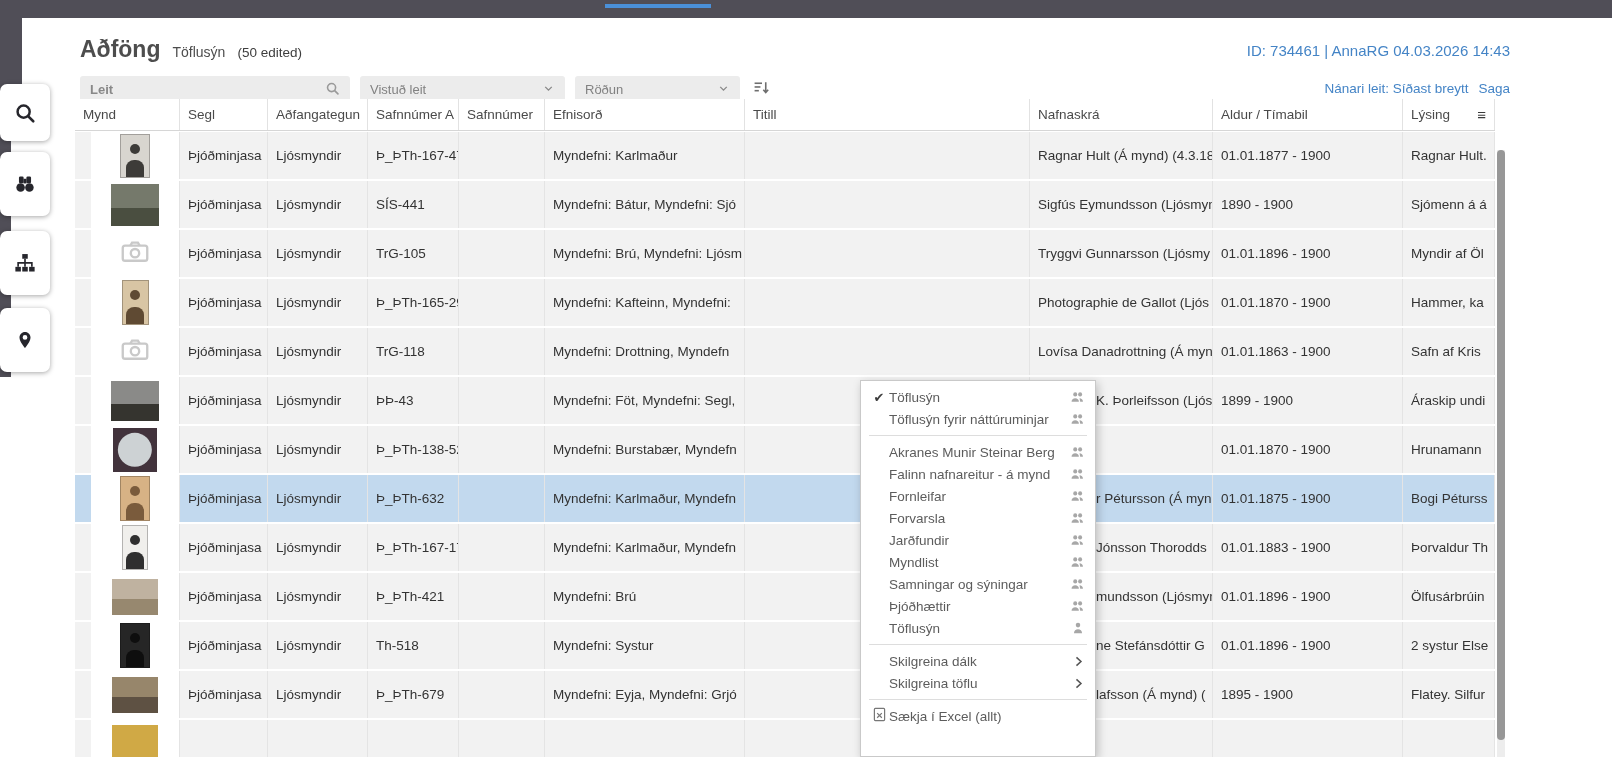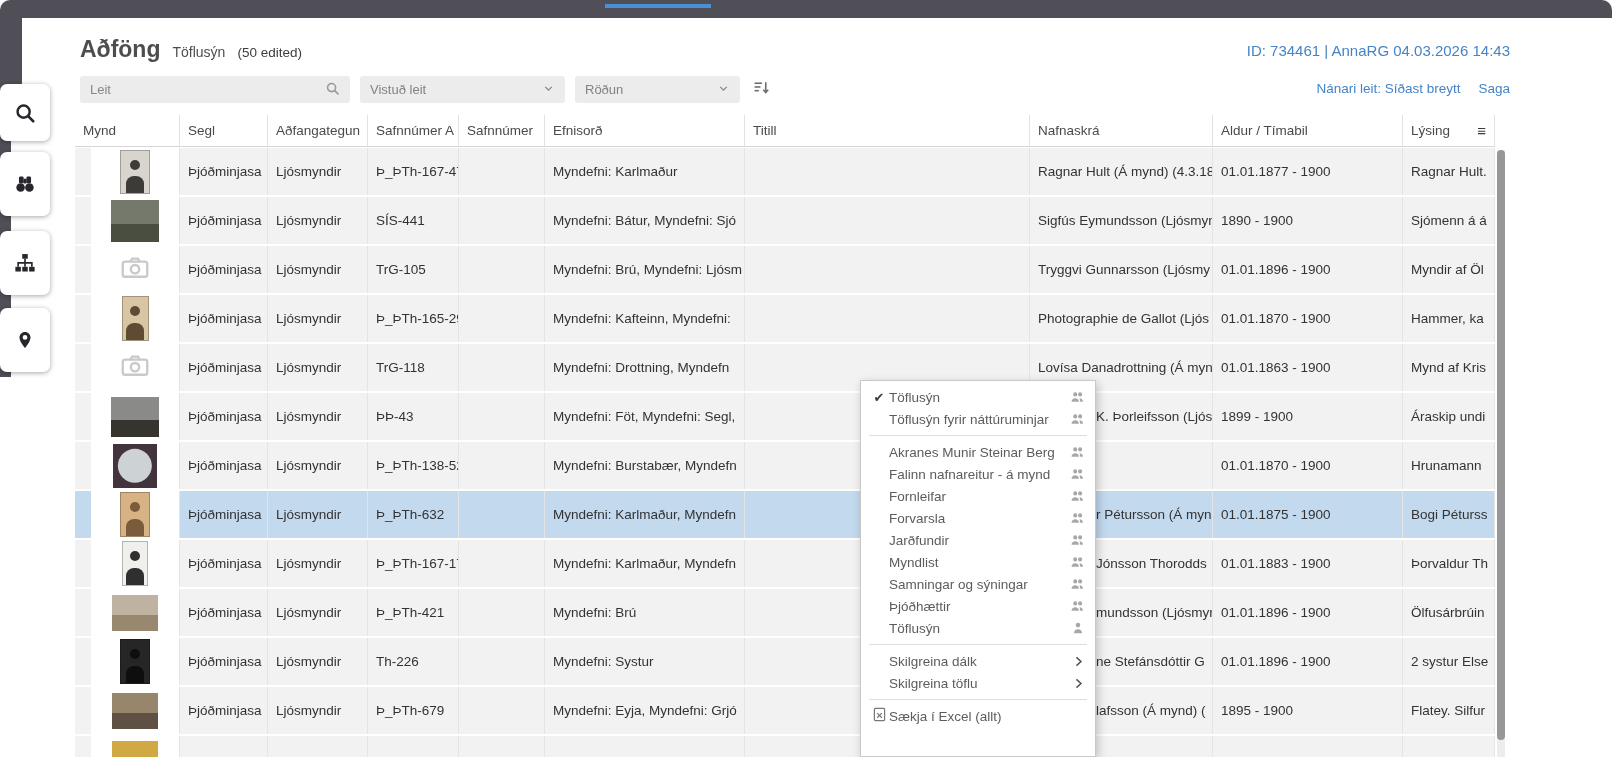--- a/index.html
+++ b/index.html
@@ -1,18 +1,18 @@
 <!DOCTYPE html>
 <html><head>
 <meta charset="utf-8">
 <style>
   * { box-sizing: border-box; margin: 0; padding: 0; }
   html,body { width:1612px; height:757px; overflow:hidden; }
   body { font-family: "Liberation Sans", sans-serif; background:#fff; }
-  #stage { position:relative; width:1612px; height:757px; overflow:hidden; background:#fff;border-radius:10px; }
+  #stage { position:relative; width:1612px; height:757px; overflow:hidden; background:#fff; }
 
   
   #topbar { position:absolute; left:0; top:0; width:1612px; height:18px; background:#504e57; }
   #topbar-accent { position:absolute; left:605px; top:4px; width:106px; height:4px; background:#4a90d9; }
   #left-dark { position:absolute; left:0; top:18px; width:22px; height:66px; background:#504e57; }
   #left-rail { position:absolute; left:0; top:84px; width:11px; height:293px; background:#504e57; }
   #main-card { position:absolute; left:22px; top:18px; width:1590px; height:739px; background:#fff; border-top-left-radius:9px; }
 
   
   .side-card { position:absolute; left:0; width:50px; background:#fff; border-radius:7px;
@@ -25,30 +25,30 @@
   #view-label { font-size:14px; color:#4d4d4d; }
   #edited-badge { font-size:13.5px; color:#3d3d3d; }
   #record-meta { position:absolute; right:102px; top:42px; font-size:15px; color:#4484c6; cursor:pointer; }
 
   
   #filter-row { position:absolute; left:80px; top:76px; height:27px; display:flex; gap:10px; }
   .filter-box { height:27px; background:#ececec; border-radius:3px; display:flex; align-items:center;
                 padding:0 10px; font-size:13px; color:#828282; cursor:pointer; }
   #search-box { width:270px; }
   #search-box input { flex:1; border:none; background:transparent; outline:none; font-size:13px; color:#a16207;
-                      font-family:"Liberation Sans",sans-serif; }
+                      font-family:"Liberation Sans",sans-serif;font-weight:bold; }
   #search-box input::placeholder { color:#888; opacity:1; }
   .dd-label { flex:1; }
   #dd-safn { width:200px; } #dd-vistud { width:205px; } #dd-rodun { width:165px; }
   #sort-btn { display:flex; align-items:center; justify-content:center; width:22px; cursor:pointer; }
-  #quick-links { position:absolute; right:102px; top:81px; font-size:13.5px; color:#4484c6; display:flex; gap:18px; }
+  #quick-links { position:absolute; right:102px; top:81px; font-size:13.5px; color:#4484c6; display:flex; gap:10px; }
   #quick-links span { cursor:pointer; }
 
   
-  #table { position:absolute; left:75px; top:115px; width:1420px; bottom:0; overflow:hidden; }
+  #table { position:absolute; left:75px; top:99px; width:1420px; bottom:0; overflow:hidden; }
   #thead { display:flex; height:32px; border-bottom:1px solid #d6d6d6; margin-bottom:1px; background:#fff; }
   .hcell { display:flex; align-items:center; padding:0 8px; font-size:13.5px; color:#4a4a4a;
            border-right:1px solid #e2e2e2; overflow:hidden; white-space:nowrap; flex-shrink:0; }
   .burger { margin-left:auto; color:#3a3a3a; font-size:15px; cursor:pointer; line-height:1; }
   .trow { display:flex; height:47px; margin-bottom:2px; background:#f2f2f2; }
   .trow.selected { background:#c2d9ee; }
   .cell { display:flex; align-items:center; padding:0 8px; font-size:13.5px; color:#333;
           border-right:1px solid #e4e4e4; overflow:hidden; white-space:nowrap; flex-shrink:0; }
   .cell.clipped-left { padding-left:66px; }
   .mynd-cell { padding:0; }
@@ -271,21 +271,21 @@
             </div>
           </div>
           <div class="cell" style="width: 88px;">Þjóðminjasa</div>
           <div class="cell" style="width: 100px;">Ljósmyndir</div>
           <div class="cell" style="width: 91px;">TrG-118</div>
           <div class="cell" style="width: 86px;"></div>
           <div class="cell" style="width: 200px;">Myndefni: Drottning, Myndefn</div>
           <div class="cell" style="width: 285px;"></div>
           <div class="cell" style="width: 183px;">Lovísa Danadrottning (Á myn</div>
           <div class="cell" style="width: 190px;">01.01.1863 - 1900</div>
-          <div class="cell" style="width: 92px;">Mynd af Kris</div>
+          <div class="cell" style="width: 92px;">Safn af Kris</div>
         </div>
         <div class="trow">
           <div class="cell mynd-cell" style="width: 105px;">
             <div class="thumbwrap">
               <div class="thumb" style="width: 48px; height: 40px; background: rgb(138, 138, 136);">
                 <div class="band" style="height: 42%; background: rgb(53, 52, 47);"></div>
               </div>
             </div>
           </div>
           <div class="cell" style="width: 88px;">Þjóðminjasa</div>
@@ -376,21 +376,21 @@
           <div class="cell mynd-cell" style="width: 105px;">
             <div class="thumbwrap">
               <div class="thumb" style="width: 30px; height: 45px; background: rgb(38, 38, 38); border: 1px solid rgba(0, 0, 0, 0.25);">
                 <div class="head" style="width: 10px; height: 10px; top: 22%; background: rgb(14, 14, 14);"></div>
                 <div class="torso" style="width: 18px; height: 40%; bottom: 0px; top: auto; background: rgb(14, 14, 14); position: absolute;"></div>
               </div>
             </div>
           </div>
           <div class="cell" style="width: 88px;">Þjóðminjasa</div>
           <div class="cell" style="width: 100px;">Ljósmyndir</div>
-          <div class="cell" style="width: 91px;">Th-226</div>
+          <div class="cell" style="width: 91px;">Th-518</div>
           <div class="cell" style="width: 86px;"></div>
           <div class="cell" style="width: 200px;">Myndefni: Systur</div>
           <div class="cell" style="width: 285px;"></div>
           <div class="cell clipped-left" style="width: 183px;">ne Stefánsdóttir G</div>
           <div class="cell" style="width: 190px;">01.01.1896 - 1900</div>
           <div class="cell" style="width: 92px;">2 systur Else</div>
         </div>
         <div class="trow">
           <div class="cell mynd-cell" style="width: 105px;">
             <div class="thumbwrap">

